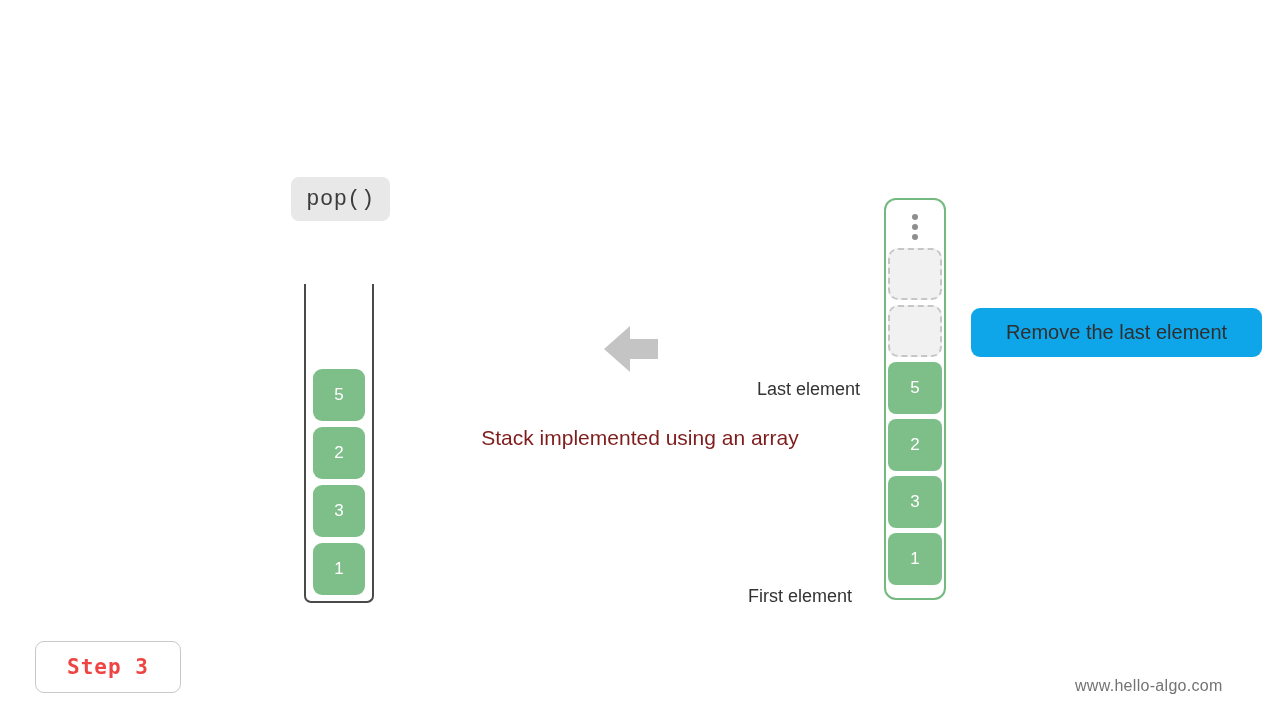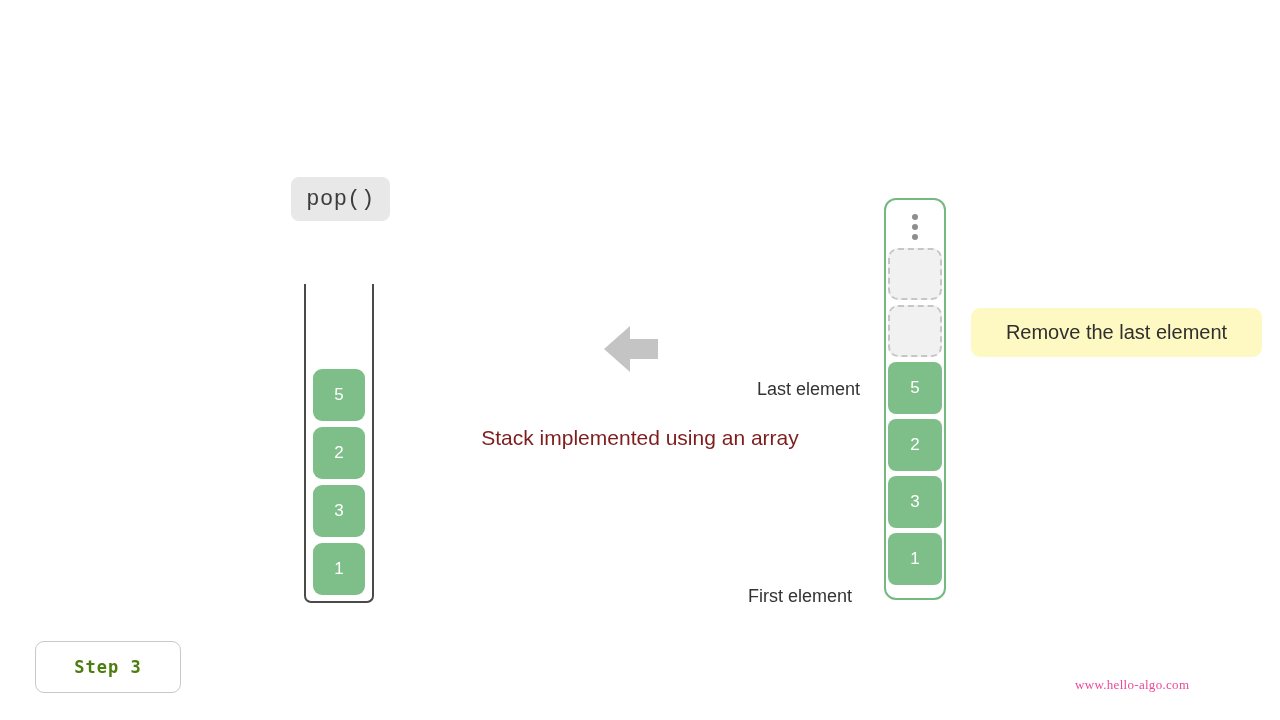--- a/index.html
+++ b/index.html
@@ -160,21 +160,21 @@
     align-items: center;
   }
 
   
   .tooltip {
     position: absolute;
     left: 971px;
     top: 308px;
     width: 291px;
     height: 49px;
-    background: #fef9c3;
+    background: #0ea5e9;
     border-radius: 9px;
     display: flex;
     align-items: center;
     justify-content: center;
     font-size: 20px;
     color: #2f2f2f;
   }
 
   
   .step-badge {
@@ -185,33 +185,33 @@
     height: 52px;
     background: #ffffff;
     border: 1px solid #c9c9c9;
     border-radius: 9px;
     box-sizing: border-box;
     display: flex;
     align-items: center;
     justify-content: center;
     font-family: "DejaVu Sans Mono", "Liberation Mono", monospace;
     font-weight: bold;
-    font-size: 17px;
-    color: #4d7c0f;
+    font-size: 21px;
+    color: #ef4444;
     letter-spacing: 1px;
   }
 
   
   .watermark {
     position: absolute;
     left: 1075px;
     top: 677px;
-    font-family: Liberation Serif, serif;
-    font-size: 13px;
-    color: #ec4899;
+    font-family: Liberation Sans, sans-serif;
+    font-size: 16px;
+    color: #737373;
     letter-spacing: 0.3px;
   }
 </style>
 </head>
 <body>
 
 <div class="op-label">pop()</div>
 
 <div class="stack-wrap">
   <div class="stack-uframe"></div>

